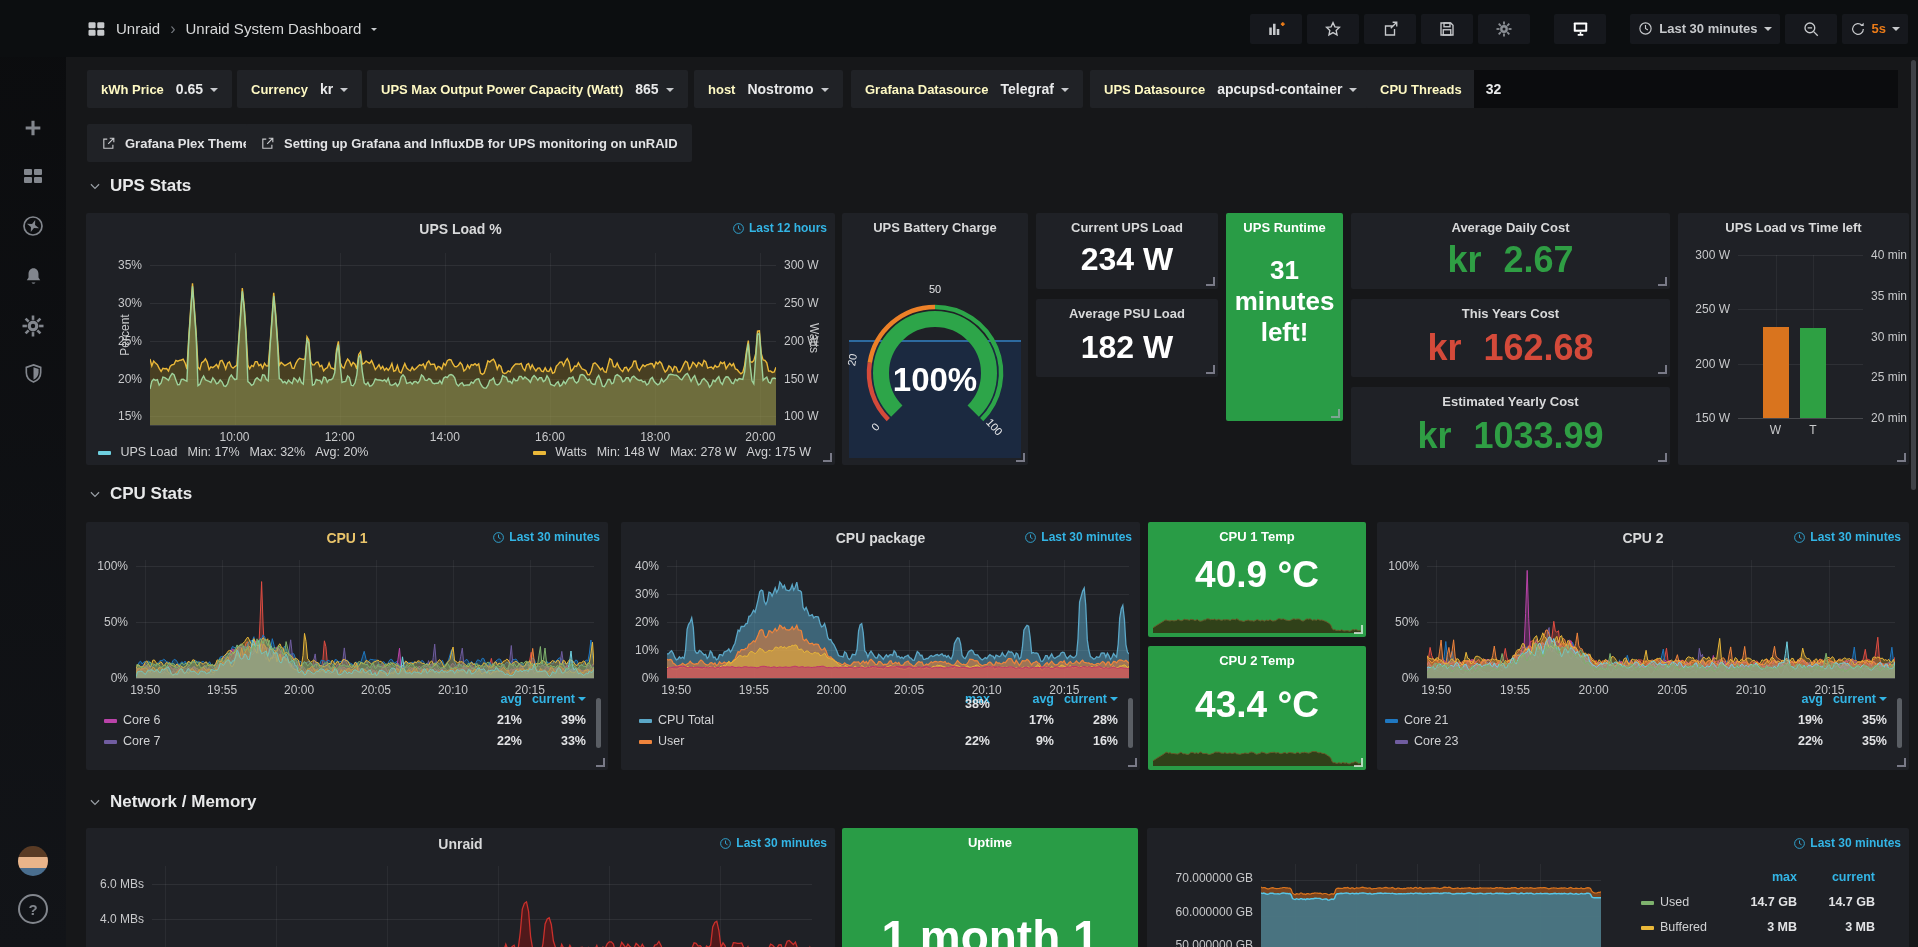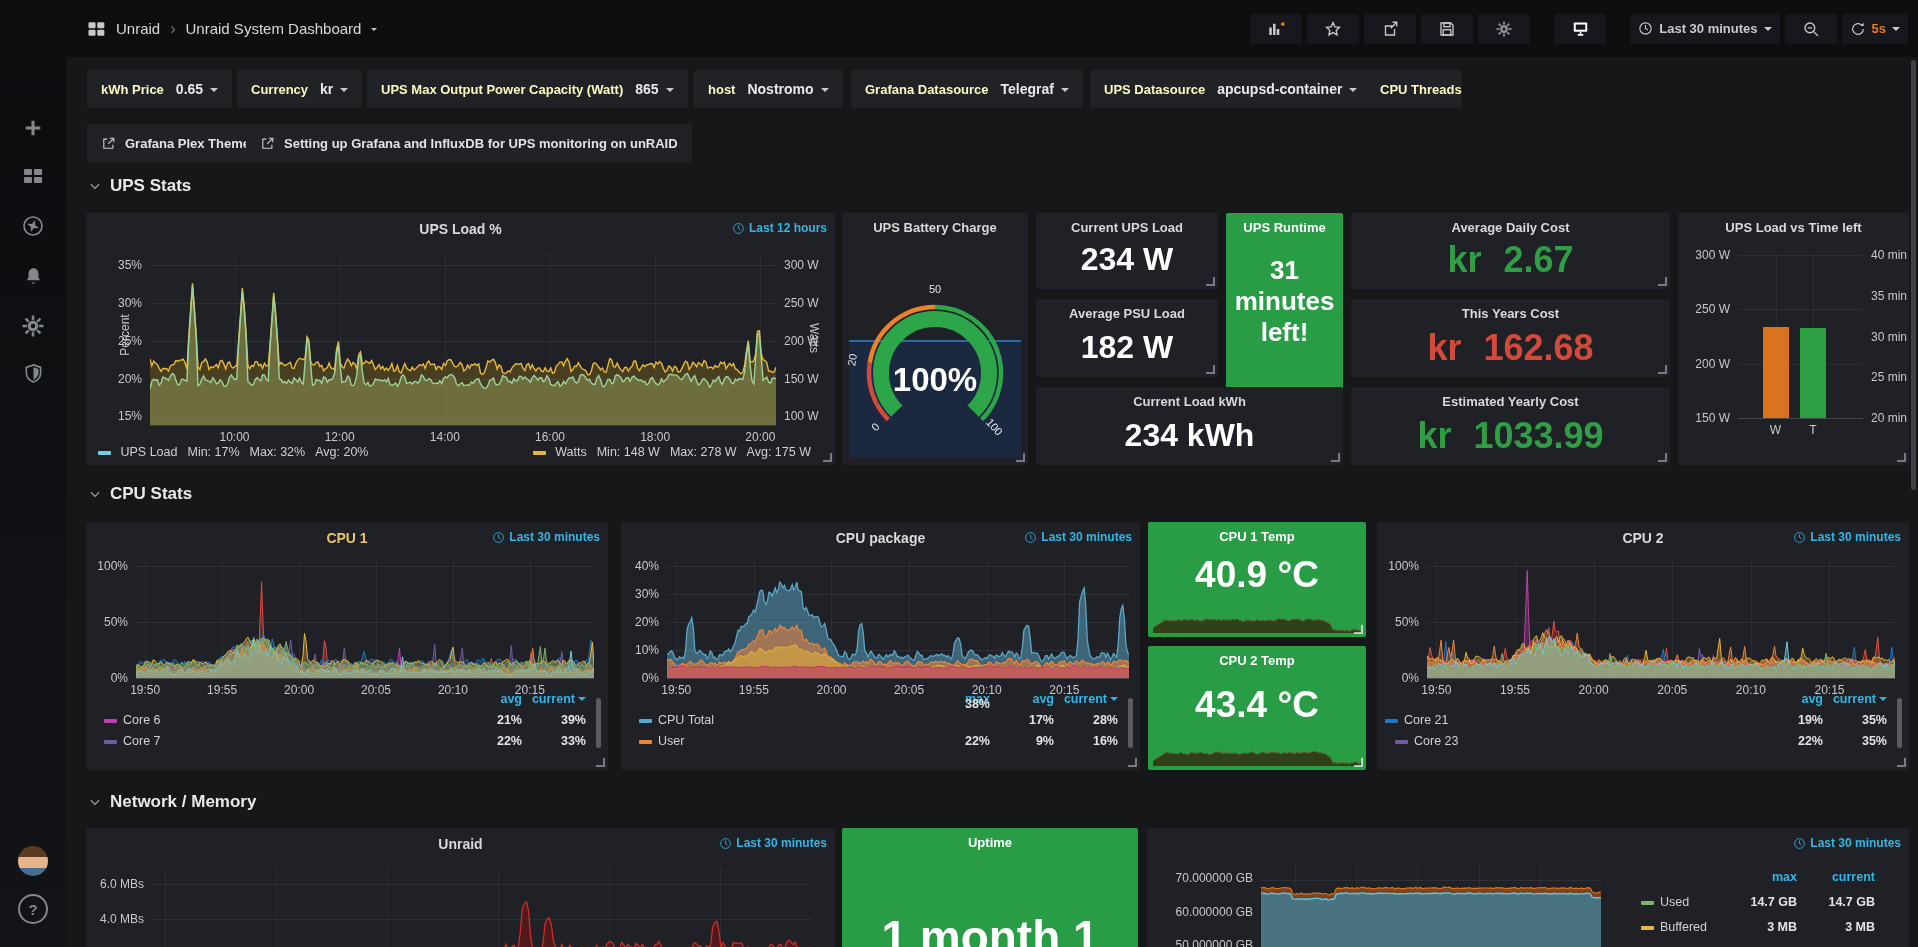--- a/index.html
+++ b/index.html
@@ -263,20 +263,21 @@
   </div>
   <div class="varpill" style="left:1090px">
     <span class="varlabel">UPS Datasource</span>
     <span class="varvalue">
         <span>apcupsd-container</span>
         <span class="caret"></span>
       </span>
   </div>
   <div class="varpill" style="left:1366px;padding-right:0">
     <span class="varlabel">CPU Threads</span>
+    <input class="varinput" style="width: 400px;" value="32">
   </div>
 
   <div class="linkpill" style="left:87px">
     <svg width="15" height="15" viewBox="0 0 24 24">
         <path d="M10 5 H4.5 v14.5 H19 V14 M14 3.5 H20.5 V10 M20 4 L11.5 12.5"></path>
       </svg>
     <span>Grafana Plex Theme</span>
   </div>
   <div class="linkpill" style="left:246px">
     <svg width="15" height="15" viewBox="0 0 24 24">
@@ -395,25 +396,20 @@
     </div>
     <div class="corner"></div>
   </div>
 
   <div class="panel" style="left:1036px;top:299px;width:182px;height:78px">
     <div class="p-title sm">Average PSU Load</div>
     <div class="stat-value" style="top:30px;font-size:32px">182 W</div>
     <div class="corner"></div>
   </div>
 
-  <div class="panel" style="left:1036px;top:387px;width:307px;height:78px">
-    <div class="p-title sm">Current Load kWh</div>
-    <div class="stat-value" style="top:30px;font-size:32px">234 kWh</div>
-    <div class="corner"></div>
-  </div>
 
   <div class="panel" style="left:1351px;top:213px;width:319px;height:76px">
     <div class="p-title sm">Average Daily Cost</div>
     <div class="cost-row" style="top:26px;color:#2f9e44">
         <span>kr</span>
         <span>2.67</span>
       </div>
     <div class="corner"></div>
   </div>
 

